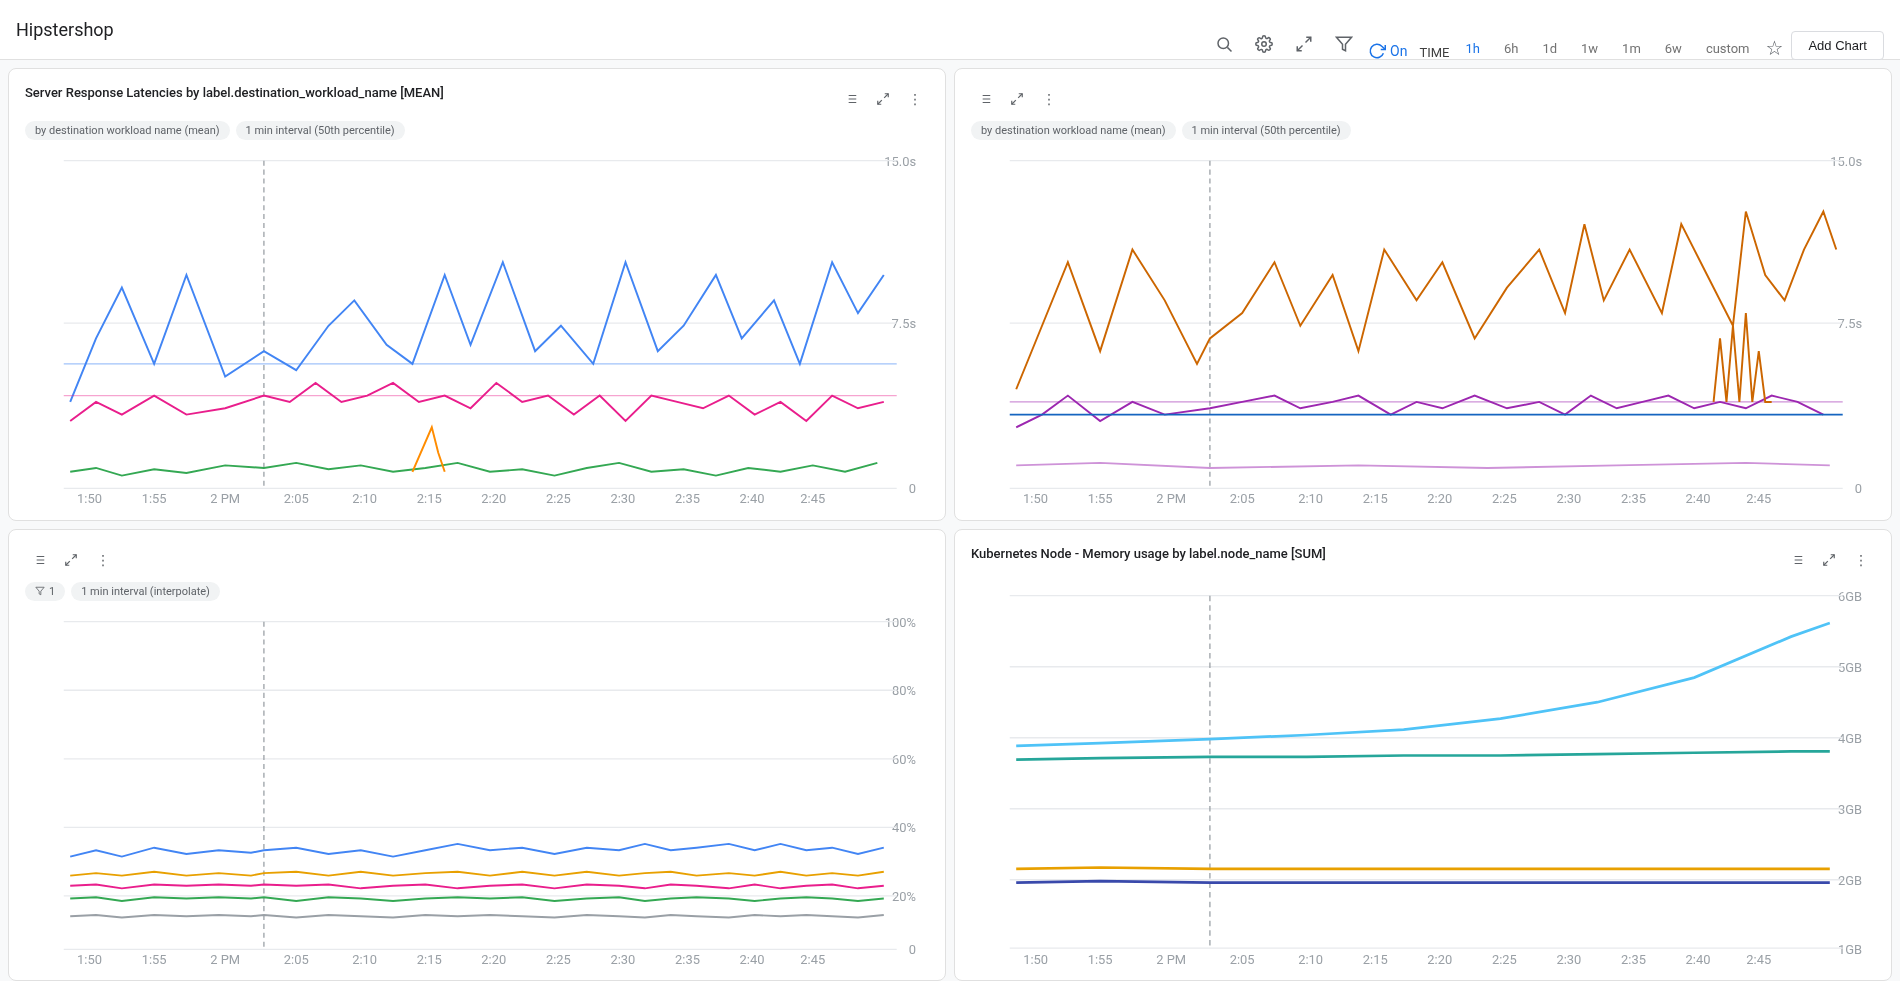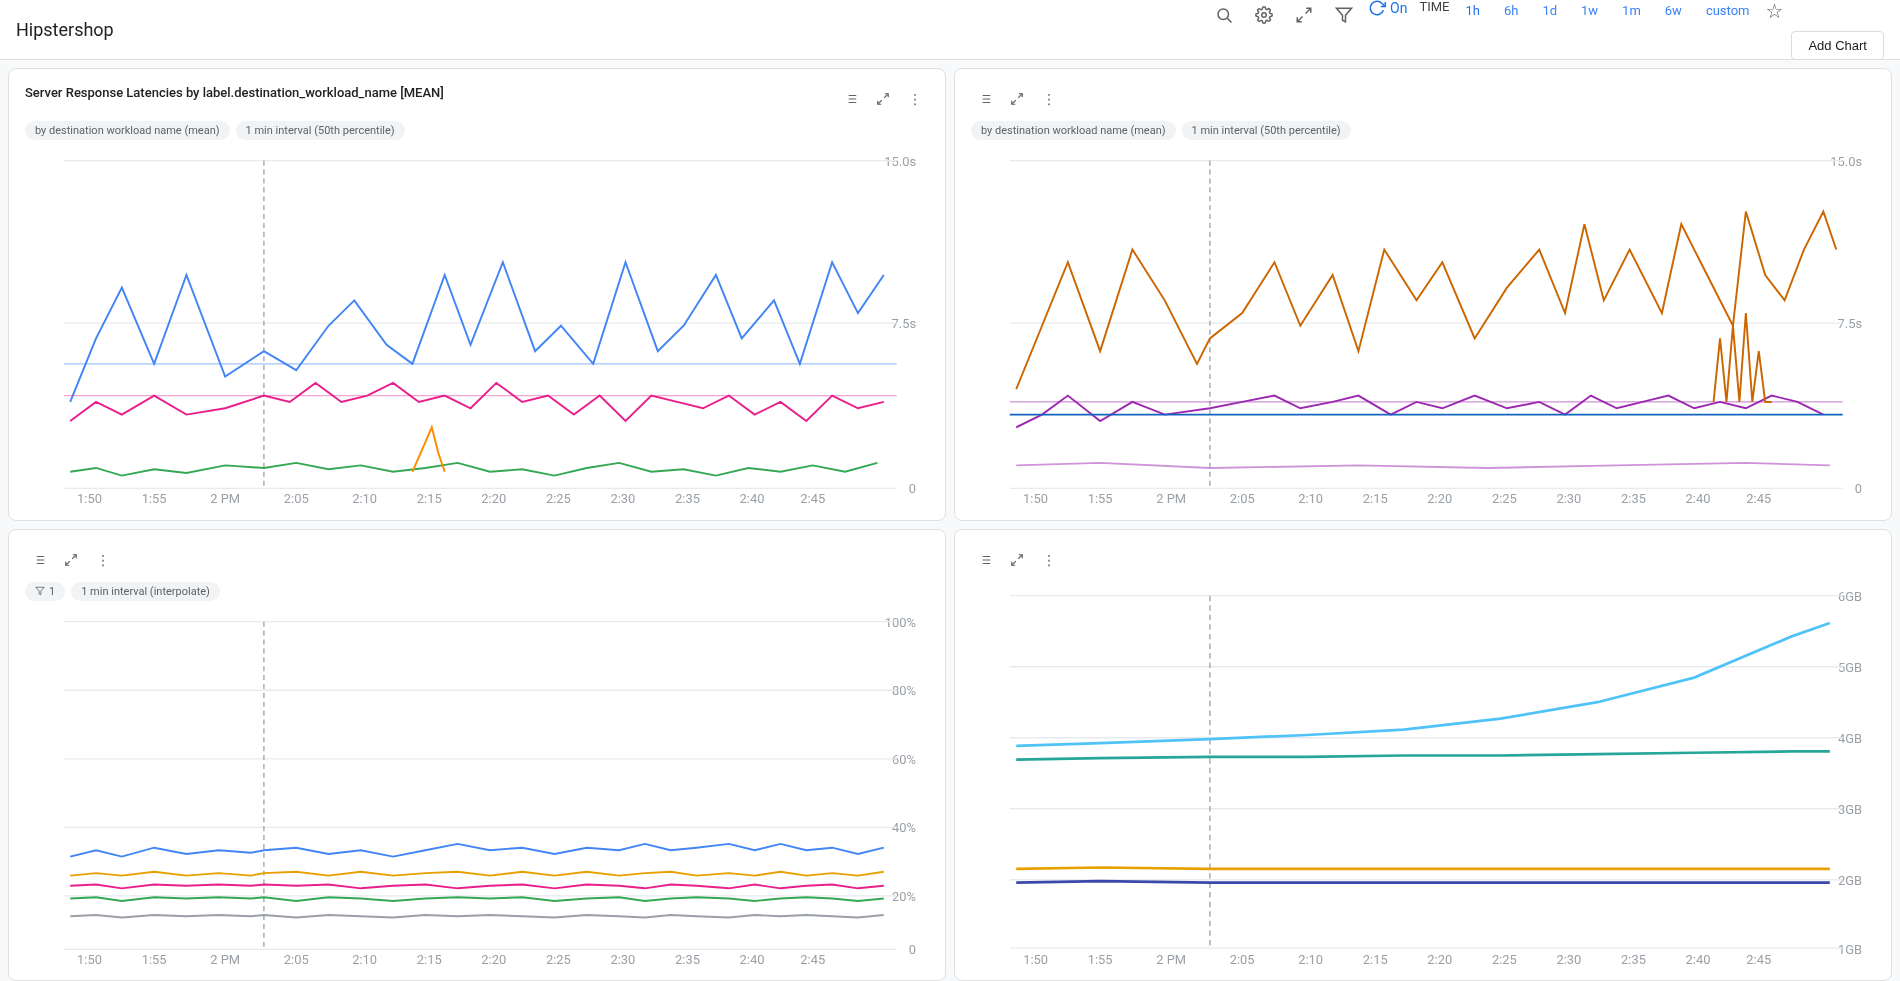--- a/index.html
+++ b/index.html
@@ -19,21 +19,21 @@
       gap: 12px;
     }
     .app-title {
       font-size: 18px;
       font-weight: 400;
       color: #202124;
       margin-right: auto;
     }
     .top-bar-icons {
       display: flex;
-      align-items: flex-start;
+      align-items: flex-end;
       gap: 8px;
       color: #5f6368;
     }
     .icon-btn {
       width: 32px;
       height: 32px;
       display: flex;
       align-items: center;
       justify-content: center;
       cursor: pointer;
@@ -53,21 +53,21 @@
       width: 18px;
       height: 18px;
     }
     .time-label {
       color: #404040;
       font-size: 13px;
       margin-left: 4px;
     }
     .time-btn {
       padding: 4px 8px;
-      color: #3b82f6;
+      color: #737373;
       font-size: 13px;
       cursor: pointer;
       border-radius: 4px;
     }
     .time-btn.active { color: #1a73e8; }
     .add-chart-btn {
       padding: 6px 16px;
       background: #fff;
       border: 1px solid #dadce0;
       border-radius: 4px;
@@ -429,20 +429,21 @@
 
         <polyline fill="none" stroke="#34a853" stroke-width="1.5" points="35,228 55,227 75,230 100,227 125,228 150,227 175,228 185,227 210,230 235,227 260,228 285,230 310,228 335,227 360,228 385,227 410,230 435,228 460,227 480,230 500,228 520,227 545,228 565,230 585,228 605,227 625,228 645,230 665,228"></polyline>
 
         <polyline fill="none" stroke="#9aa0a6" stroke-width="1.5" points="35,242 55,241 75,243 100,241 125,242 150,241 175,242 185,241 210,243 235,241 260,242 285,243 310,241 335,242 360,241 385,242 410,243 435,241 460,242 480,243 500,241 520,242 545,243 565,241 585,242 605,241 625,242 645,243 665,241"></polyline>
       </svg>
     </div>
   </div>
 
   <div class="chart-card">
     <div class="chart-header">
+      <span class="chart-title">Kubernetes Node - Memory usage by label.node_name [SUM]</span>
       <div class="chart-header-icons">
         <div class="chart-icon-btn">
           <svg width="14" height="14" viewBox="0 0 24 24" fill="none" stroke="currentColor" stroke-width="2">
               <line x1="8" y1="6" x2="21" y2="6"></line>
               <line x1="8" y1="12" x2="21" y2="12"></line>
               <line x1="8" y1="18" x2="21" y2="18"></line>
               <line x1="3" y1="6" x2="3.01" y2="6"></line>
               <line x1="3" y1="12" x2="3.01" y2="12"></line>
               <line x1="3" y1="18" x2="3.01" y2="18"></line>
             </svg>

